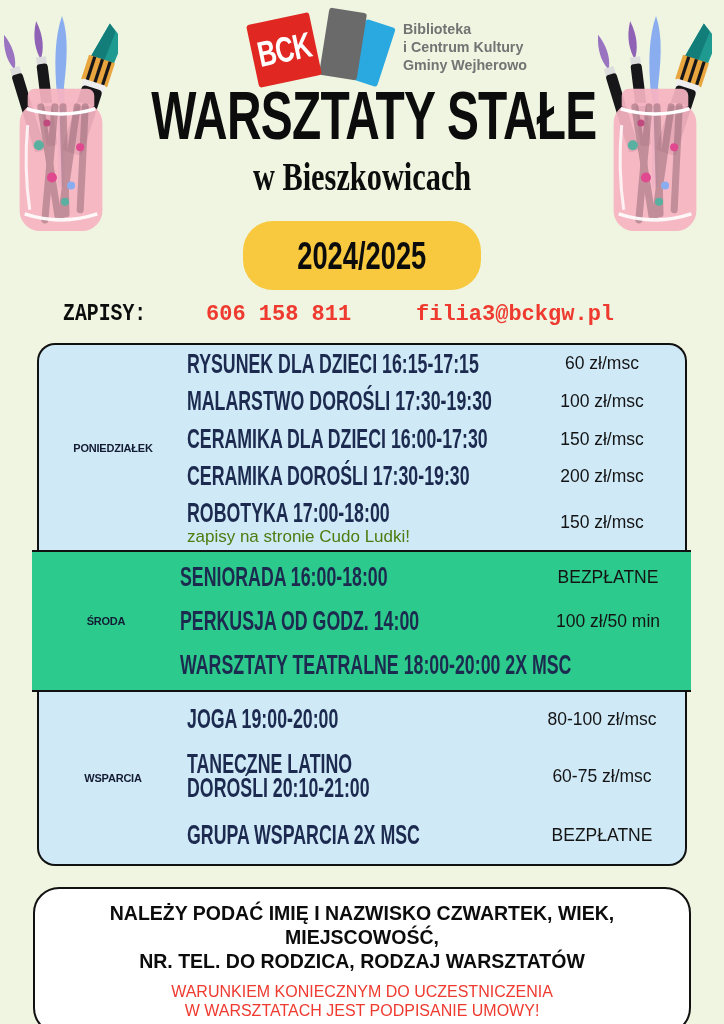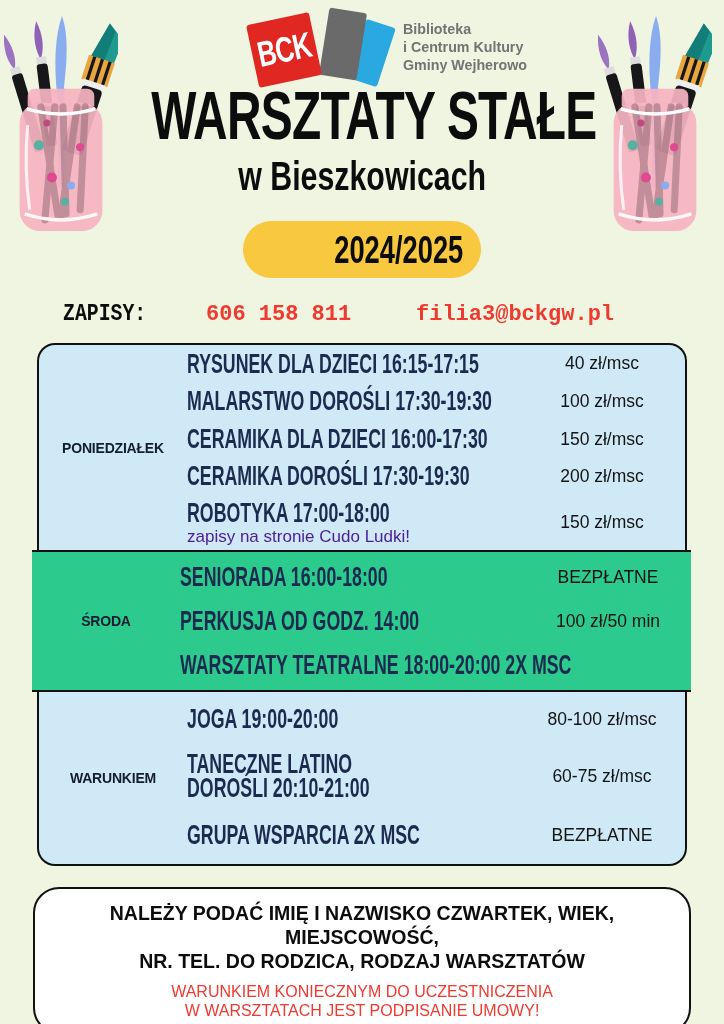--- a/index.html
+++ b/index.html
@@ -16,47 +16,47 @@
   .logo{position:absolute;left:250px;top:8px;width:250px;height:86px;}
   .card{position:absolute;border-radius:3px;}
   .card-gray{left:74px;top:2px;width:38px;height:68px;background:var(--logo-gray,#6a6a6a);transform:rotate(9deg);z-index:1;}
   .card-blue{left:106px;top:14px;width:31px;height:62px;background:var(--logo-blue,#2aa9e0);transform:rotate(18deg);z-index:0;}
   .card-red{left:2px;top:10px;width:64px;height:64px;background:var(--logo-red,#e02722);transform:rotate(-12deg);display:flex;align-items:center;justify-content:center;z-index:2;}
   .card-red span{color:#fff;font-weight:bold;font-size:33px;letter-spacing:-1px;display:inline-block;transform:scale(.78,1.08);white-space:nowrap;}
   .logo-text{position:absolute;left:153px;top:12px;color:var(--logo-text,#737373);font-weight:bold;font-size:15px;line-height:1.2;transform:scale(.95,1);transform-origin:left top;white-space:nowrap;}
   
   .title{position:absolute;left:0;top:84px;width:724px;margin:0;text-align:center;font-size:63px;font-weight:bold;line-height:1;padding-left:12px;}
   .title span{display:inline-block;transform:scale(.76,1.1);white-space:nowrap;letter-spacing:-1px;}
-  .subtitle{position:absolute;left:0;top:158px;width:724px;margin:0;text-align:center;font-size:37px;font-weight:bold;line-height:1;}
+  .subtitle{position:absolute;left:0;top:158px;width:724px;margin:0;text-align:center;font-size:37px;font-weight:bold;line-height:1;font-family:Liberation Serif, serif;}
   .subtitle span{display:inline-block;transform:scale(.82,1.08);white-space:nowrap;}
-  .pill{position:absolute;top:221px;left:50%;transform:translateX(-50%);width:238px;height:57px;border-radius:30px;background:var(--yellow,#f8c93e);display:flex;align-items:center;justify-content:flex-end;}
+  .pill{position:absolute;top:221px;left:50%;transform:translateX(-50%);width:238px;height:69px;border-radius:30px;background:var(--yellow,#f8c93e);display:flex;align-items:center;justify-content:center;}
   .pill span{font-size:35px;font-weight:bold;display:inline-block;transform:scale(.78,1.1);white-space:nowrap;}
   
   .zapisy{position:absolute;top:300px;left:0;width:724px;height:32px;font-family:Liberation Mono, monospace;}
   .z-label{position:absolute;left:63px;top:2px;font-size:22px;font-weight:bold;display:inline-block;transform:scale(.9,1.05);transform-origin:left center;white-space:nowrap;}
   .z-phone{position:absolute;left:206px;top:2px;font-size:22px;font-weight:bold;color:var(--red,#ef3a30);white-space:nowrap;}
   .z-email{position:absolute;left:416px;top:2px;font-size:22px;font-weight:bold;color:var(--red,#ef3a30);white-space:nowrap;}
   
   .table{position:absolute;left:37px;top:343px;width:650px;}
   .sec{position:relative;box-sizing:border-box;}
   .sec-mon{height:207px;background:var(--blue,#cfe9f7);border:2.5px solid #111;border-bottom:none;border-radius:18px 18px 0 0;}
   .sec-wed{height:142px;margin:0 -4px 0 -5px;background:var(--green,#2dca8d);border-top:2.5px solid #111;border-bottom:2.5px solid #111;}
   .sec-thu{height:174px;background:var(--blue,#cfe9f7);border:2.5px solid #111;border-top:none;border-radius:0 0 18px 18px;}
-  .day{position:absolute;left:0;top:0;bottom:0;width:148px;display:flex;align-items:center;justify-content:center;font-weight:bold;font-size:14px;letter-spacing:-.2px;color:#141c33;}
+  .day{position:absolute;left:0;top:0;bottom:0;width:148px;display:flex;align-items:center;justify-content:center;font-weight:bold;font-size:11px;letter-spacing:-.2px;color:#141c33;}
   .items{margin-left:148px;height:100%;display:flex;flex-direction:column;justify-content:center;padding-right:2px;}
   .item{display:flex;align-items:center;}
   .sec-mon .item{height:38px;}
   .sec-mon .item.tall{height:55px;}
   .sec-wed .item{height:44px;}
   .sec-thu .item.h46{height:46px;}
   .sec-thu .item.h68{height:68px;}
   .sec-thu .item.h50{height:50px;}
   .titles{flex:1;min-width:0;display:flex;flex-direction:column;justify-content:center;}
   .act{display:inline-block;font-weight:bold;font-size:24px;line-height:1.02;color:var(--navy,#1b2a4e);transform:scale(.74,1.12);transform-origin:left center;white-space:nowrap;}
-  .note{font-size:17px;color:#4c1d95;margin-top:2px;line-height:1;}
+  .note{font-size:17px;color:#4d7c0f;margin-top:2px;line-height:1;}
   .price{width:162px;text-align:center;font-size:17.5px;color:#141414;white-space:nowrap;}
   
   .footnote{position:absolute;left:33px;top:887px;width:658px;box-sizing:border-box;background:#fff;border:2.5px solid #111;border-radius:26px;padding:12px 8px 11px;text-align:center;}
   .fn-black div{font-size:19.5px;font-weight:bold;color:#0c0c0c;line-height:1.24;}
   .fn-red{margin-top:8px;}
   .fn-red div{font-size:16px;font-weight:normal;color:var(--red,#ef3a30);line-height:1.24;}
 </style>
 </head>
 <body>
 
@@ -179,21 +179,21 @@
 
   <div class="table">
 
     <section class="sec sec-mon">
       <div class="day">PONIEDZIAŁEK</div>
       <div class="items">
         <div class="item">
           <div class="titles">
               <span class="act">RYSUNEK DLA DZIECI 16:15-17:15</span>
             </div>
-          <div class="price">40 zł/msc</div>
+          <div class="price">60 zł/msc</div>
         </div>
         <div class="item">
           <div class="titles">
               <span class="act">MALARSTWO DOROŚLI 17:30-19:30</span>
             </div>
           <div class="price">100 zł/msc</div>
         </div>
         <div class="item">
           <div class="titles">
               <span class="act">CERAMIKA DLA DZIECI 16:00-17:30</span>
@@ -234,21 +234,21 @@
         <div class="item">
           <div class="titles">
               <span class="act">WARSZTATY TEATRALNE 18:00-20:00 2X MSC</span>
             </div>
           <div class="price"></div>
         </div>
       </div>
     </section>
 
     <section class="sec sec-thu">
-      <div class="day">WARUNKIEM</div>
+      <div class="day">WSPARCIA</div>
       <div class="items">
         <div class="item h46">
           <div class="titles">
               <span class="act">JOGA 19:00-20:00</span>
             </div>
           <div class="price">80-100 zł/msc</div>
         </div>
         <div class="item h68">
           <div class="titles">
             <span class="act">TANECZNE LATINO</span>

